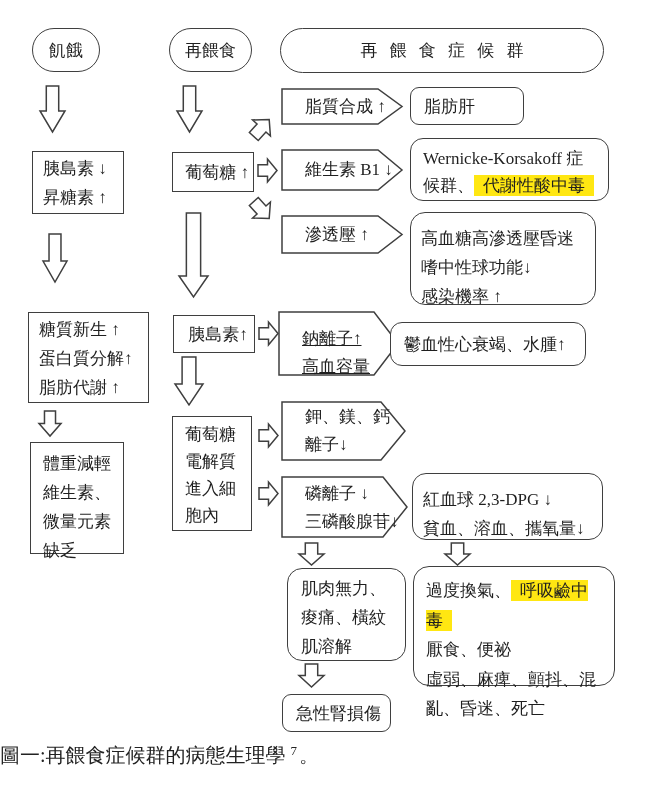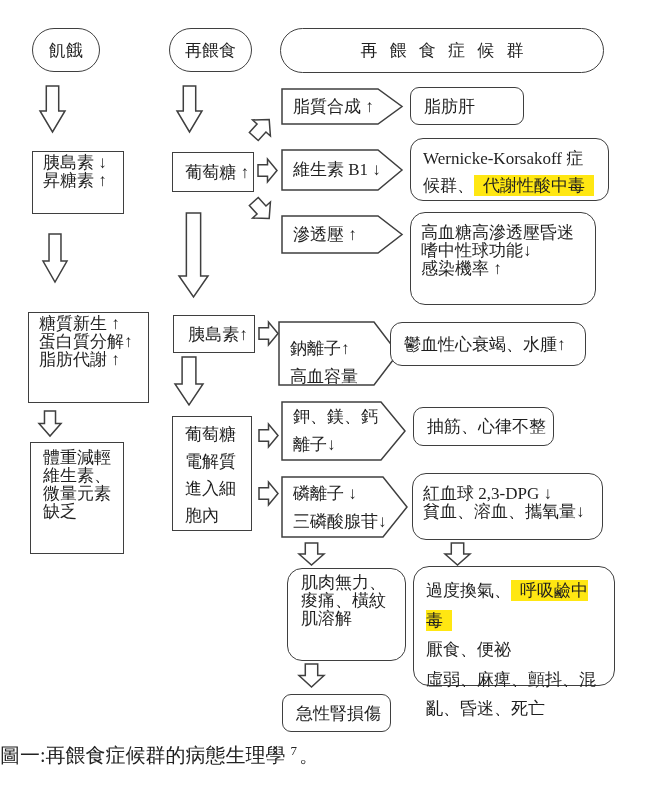--- a/index.html
+++ b/index.html
@@ -4,25 +4,25 @@
 <style>
   html,body{margin:0;padding:0;background:#ffffff;}
   body{font-family:"Liberation Serif","DejaVu Serif",serif;}
   .canvas{position:relative;width:655px;height:793px;background:#fff;overflow:hidden;}
   .node{position:absolute;color:var(--text,#1f1f1f);font-size:17px;box-sizing:border-box;background:#fff;}
   .rect{border:1.5px solid var(--stroke,#3f3f3f);padding-left:8px;}
   .round{border:1.5px solid var(--stroke,#3f3f3f);border-radius:12px;}
   .oval{border:1.6px solid var(--stroke,#3f3f3f);border-radius:23px;}
   .c{display:flex;align-items:center;justify-content:center;}
   .lp{display:flex;align-items:center;padding-left:13px;}
-  .ml{white-space:pre-line;line-height:18px;}
+  .ml{white-space:pre-line;line-height:29px;}
   .lh27{line-height:27px;}
   .pent{position:absolute;font-size:17px;color:var(--text,#1f1f1f);box-sizing:border-box;}
   .pent .pl{position:relative;z-index:1;display:flex;align-items:center;height:100%;
-            padding-left:12px;white-space:pre-line;line-height:28px;}
+            padding-left:24px;white-space:pre-line;line-height:28px;}
   .arr{position:absolute;}
   .diag-up{transform:rotate(-48deg);}
   .diag-down{transform:rotate(48deg);}
   .hl{background:var(--hl,#ffe712);padding:1px 9px;}
   .blk{display:block;white-space:pre-line;}
   .pad-w{padding:6px 8px 6px 12px;line-height:27px;}
   .pad-h{padding:11px 10px;}
   .pad-m{padding:5px 13px;}
   .pad-hv{padding:9px 12px;line-height:29.5px;}
   .caption{position:absolute;left:0;right:0;text-align:left;font-size:20px;color:#222;}
@@ -128,21 +128,21 @@
         <polygon points="1,1 97,1 121,21 97,41 1,41" fill="#fff" stroke="#3f3f3f" stroke-width="1.5" stroke-linejoin="miter"></polygon>
       </svg>
     <span class="pl">維生素 B1 ↓</span>
   </div>
   <div class="pent" style="left:281px;top:215px;width:122px;height:39px;">
       <svg width="122" height="39" style="position: absolute; left: 0px; top: 0px; overflow: visible;">
         <polygon points="1,1 97,1 121,19.5 97,38 1,38" fill="#fff" stroke="#3f3f3f" stroke-width="1.5" stroke-linejoin="miter"></polygon>
       </svg>
     <span class="pl">滲透壓 ↑</span>
   </div>
-  <div class="pent" style="left:278px;top:321px;width:121px;height:83px;">
+  <div class="pent" style="left:278px;top:311px;width:121px;height:83px;text-decoration:underline;">
       <svg width="121" height="65" style="position: absolute; left: 0px; top: 0px; overflow: visible;">
         <polygon points="1,1 96,1 120,32.5 96,64 1,64" fill="#fff" stroke="#3f3f3f" stroke-width="1.5" stroke-linejoin="miter"></polygon>
       </svg>
     <span class="pl">鈉離子↑
 高血容量</span>
   </div>
   <div class="pent" style="left:281px;top:401px;width:125px;height:60px;">
       <svg width="125" height="60" style="position: absolute; left: 0px; top: 0px; overflow: visible;">
         <polygon points="1,1 100,1 124,30 100,59 1,59" fill="#fff" stroke="#3f3f3f" stroke-width="1.5" stroke-linejoin="miter"></polygon>
       </svg>
@@ -162,21 +162,20 @@
   <div class="node round pad-w" style="left:410px;top:138px;width:199px;height:63px;border-radius:13px;">
     <span>Wernicke-Korsakoff 症候群、</span><span class="hl">代謝性酸中毒</span>
   </div>
 
   <div class="node round ml pad-h" style="left:410px;top:212px;width:186px;height:93px;border-radius:15px;">高血糖高滲透壓昏迷
 嗜中性球功能↓
 感染機率 ↑</div>
 
   <div class="node round lp" style="left:390px;top:322px;width:196px;height:44px;">鬱血性心衰竭、水腫↑</div>
 
-  <div class="node round lp" style="left:413px;top:407px;width:141px;height:39px;border-radius:10px;">抽筋、心律不整</div>
 
   <div class="node round ml pad-h" style="left:412px;top:473px;width:191px;height:67px;border-radius:14px;">紅血球 2,3-DPG ↓
 貧血、溶血、攜氧量↓</div>
 
   <div class="arr" style="left:298px;top:542px;width:27px;height:24px;">
       <svg width="27" height="24" style="position: absolute; left: 0px; top: 0px; overflow: visible;">
         <polygon points="7.29,1 19.71,1 19.71,12 26,12 13.5,23 1,12 7.29,12" fill="#fff" stroke="#3f3f3f" stroke-width="1.5" stroke-linejoin="miter"></polygon>
       </svg>
     </div>
   <div class="arr" style="left:444px;top:542px;width:27px;height:24px;">

